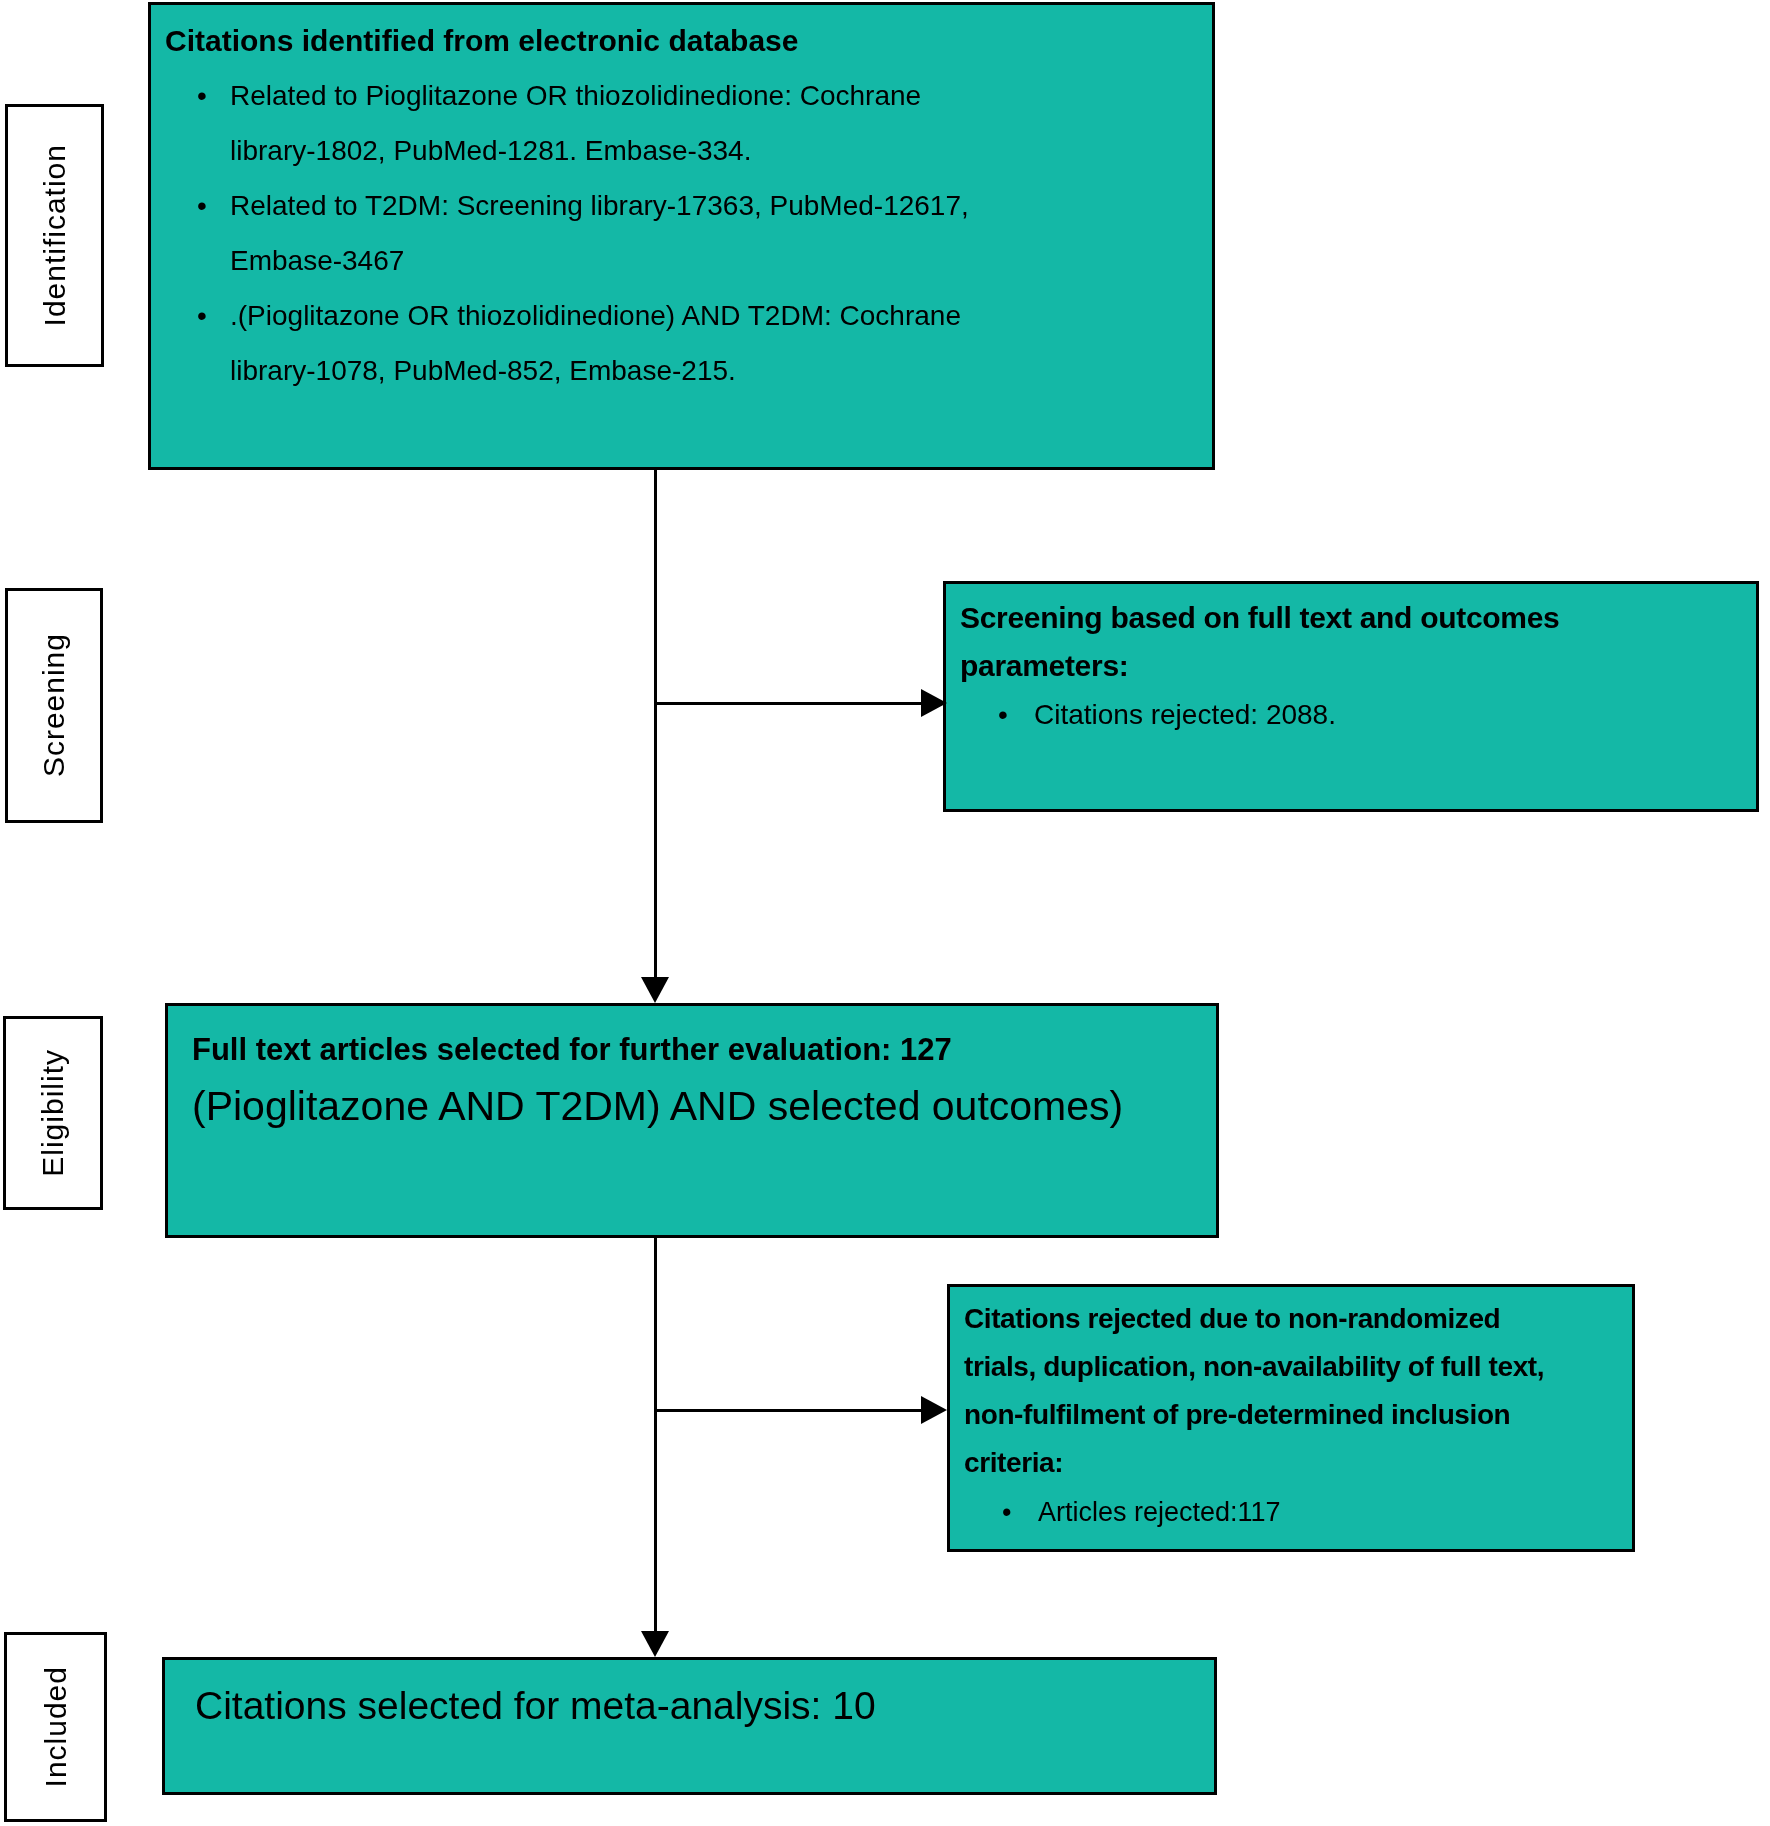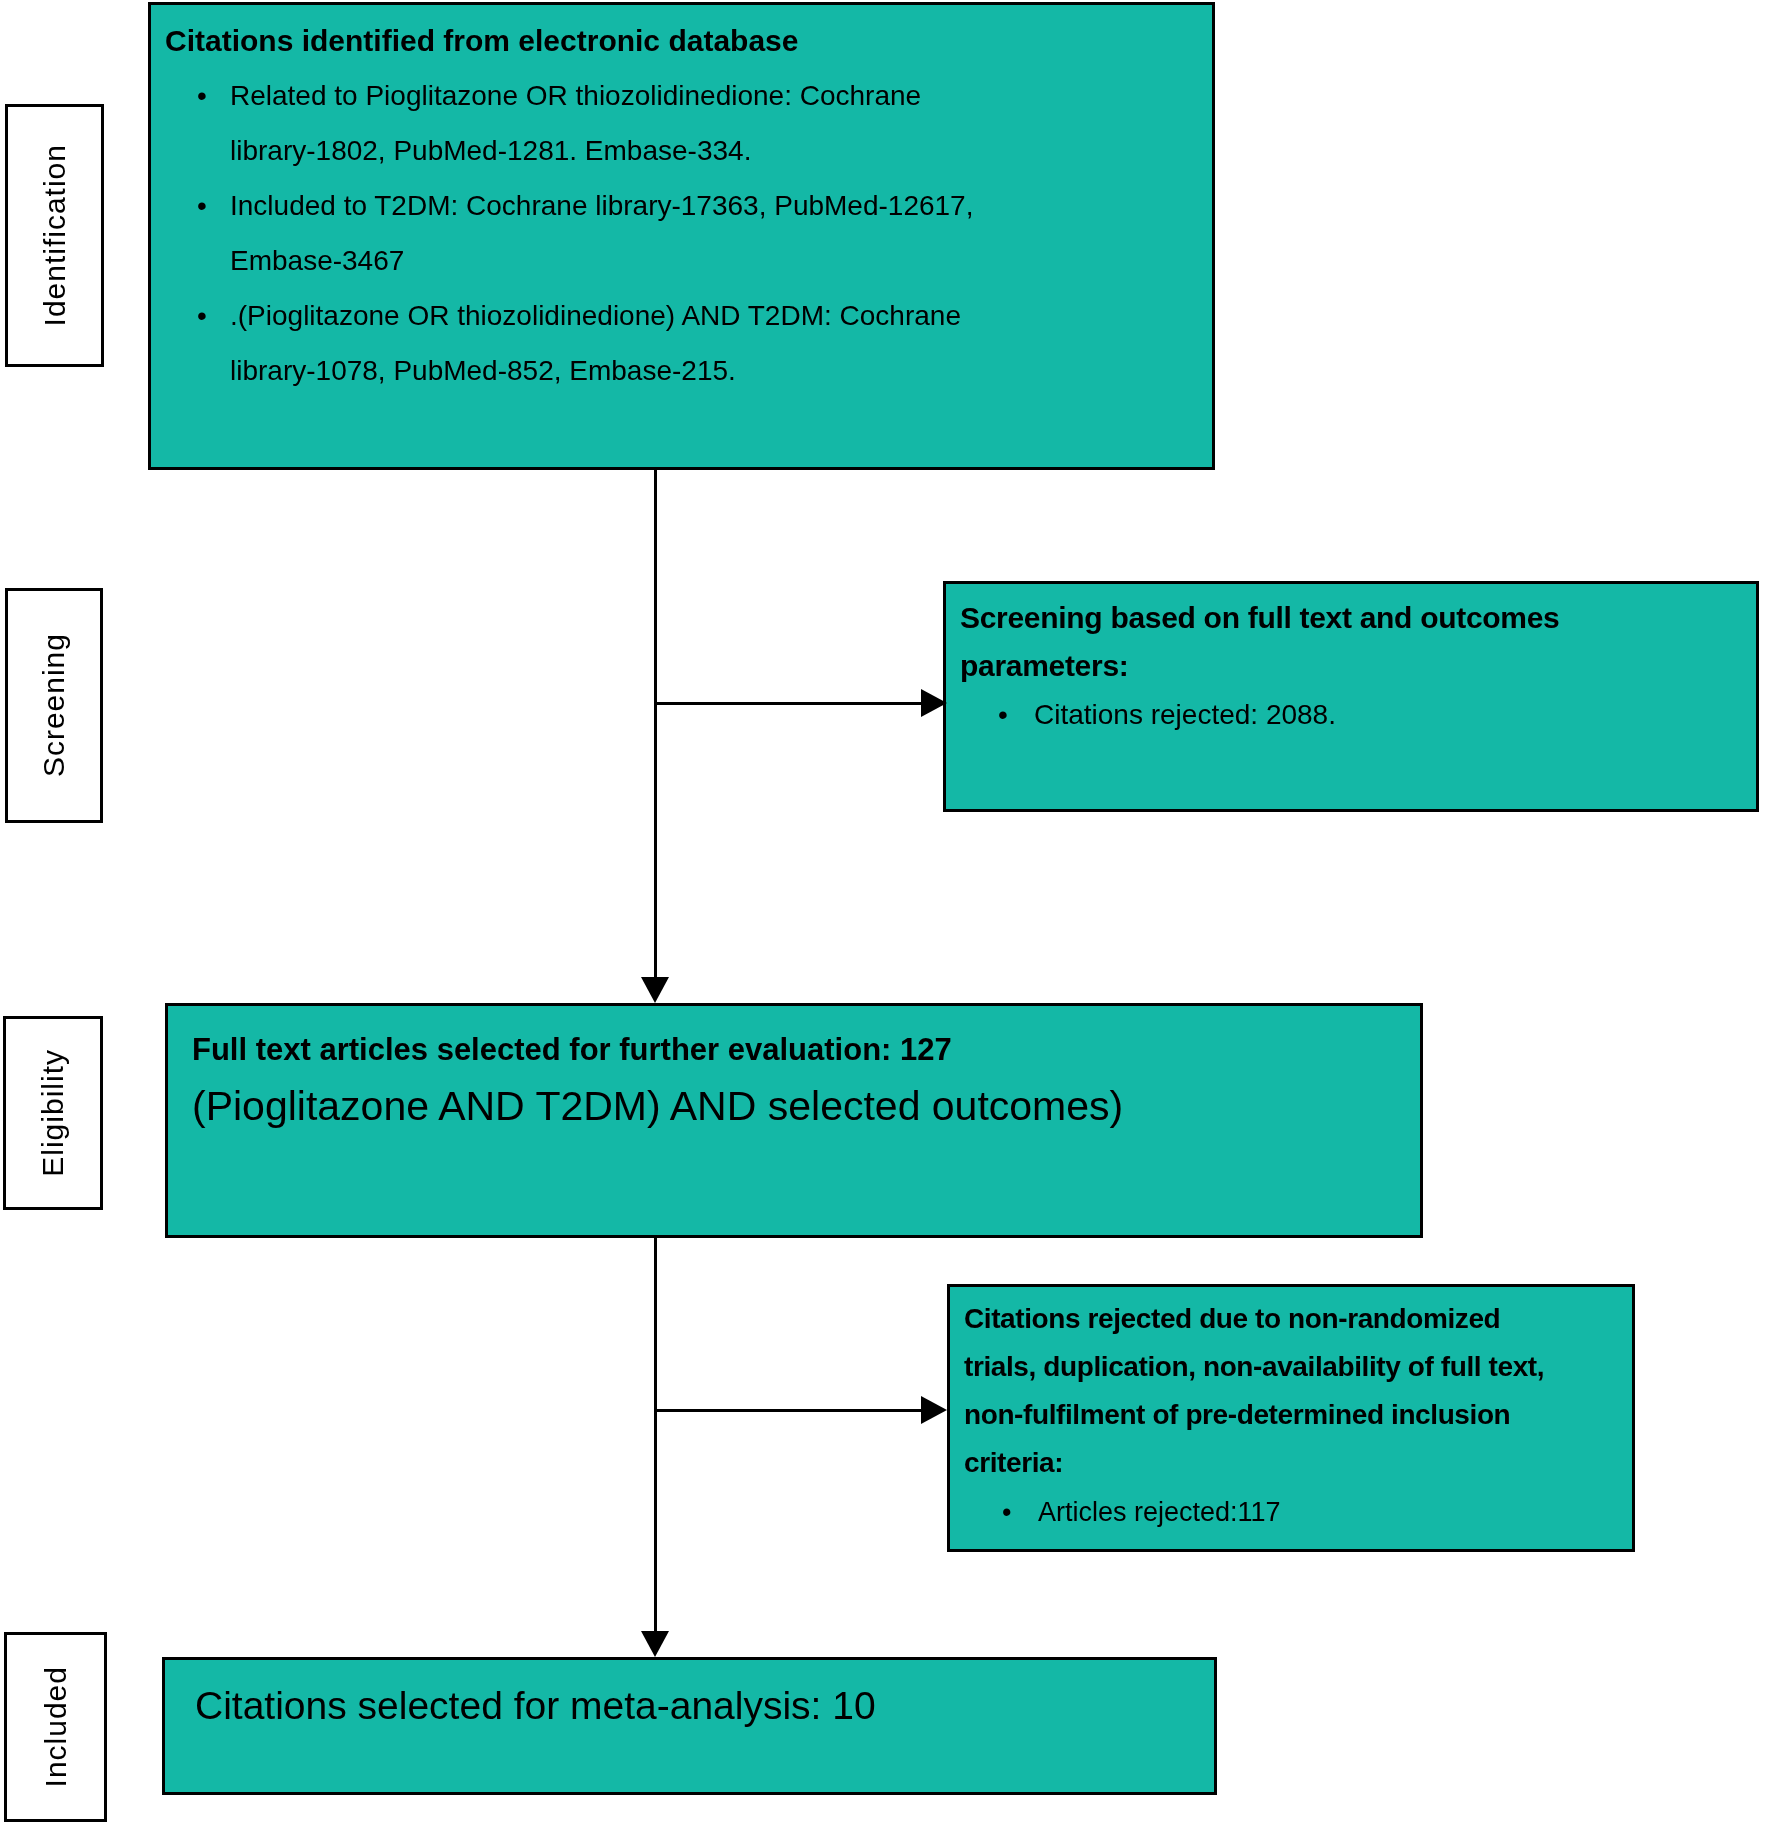--- a/index.html
+++ b/index.html
@@ -43,21 +43,21 @@
   .id-box .marker { width:33px; font-size:28px; }
 
   
   .scr-box { left:943px; top:581px; width:816px; height:231px; padding:10px 14px 0 14px; }
   .scr-box .title { font-size:30px; font-weight:700; line-height:48px; letter-spacing:-0.3px; }
   .scr-box .bullets { font-size:28px; line-height:50px; }
   .scr-box .bullet-row { padding-left:38px; }
   .scr-box .marker { width:36px; }
 
   
-  .eli-box { left:165px; top:1003px; width:1258px; height:235px; padding:16px 18px 8px 24px; }
+  .eli-box { left:165px; top:1003px; width:1054px; height:235px; padding:16px 18px 8px 24px; }
   .eli-box .title { font-size:31px; font-weight:700; line-height:56px; }
   .eli-box .subtitle { font-size:41px; font-weight:400; line-height:56px; }
 
   
   .rej-box { left:947px; top:1284px; width:688px; height:268px; padding:8px 12px 0 14px; }
   .rej-box .title { font-size:28px; font-weight:700; line-height:48px; letter-spacing:-0.4px; }
   .rej-box .bullets { font-size:27px; line-height:50px; }
   .rej-box .bullet-row { padding-left:38px; }
   .rej-box .marker { width:36px; }
 
@@ -97,21 +97,21 @@
       <div class="bullet-row">
         <span class="marker">•</span>
         <div>
           <div class="line">Related to Pioglitazone OR thiozolidinedione: Cochrane</div>
           <div class="line">library-1802, PubMed-1281. Embase-334.</div>
         </div>
       </div>
       <div class="bullet-row">
         <span class="marker">•</span>
         <div>
-          <div class="line">Included to T2DM: Cochrane library-17363, PubMed-12617,</div>
+          <div class="line">Related to T2DM: Screening library-17363, PubMed-12617,</div>
           <div class="line">Embase-3467</div>
         </div>
       </div>
       <div class="bullet-row">
         <span class="marker">•</span>
         <div>
           <div class="line">.(Pioglitazone OR thiozolidinedione) AND T2DM: Cochrane</div>
           <div class="line">library-1078, PubMed-852, Embase-215.</div>
         </div>
       </div>

